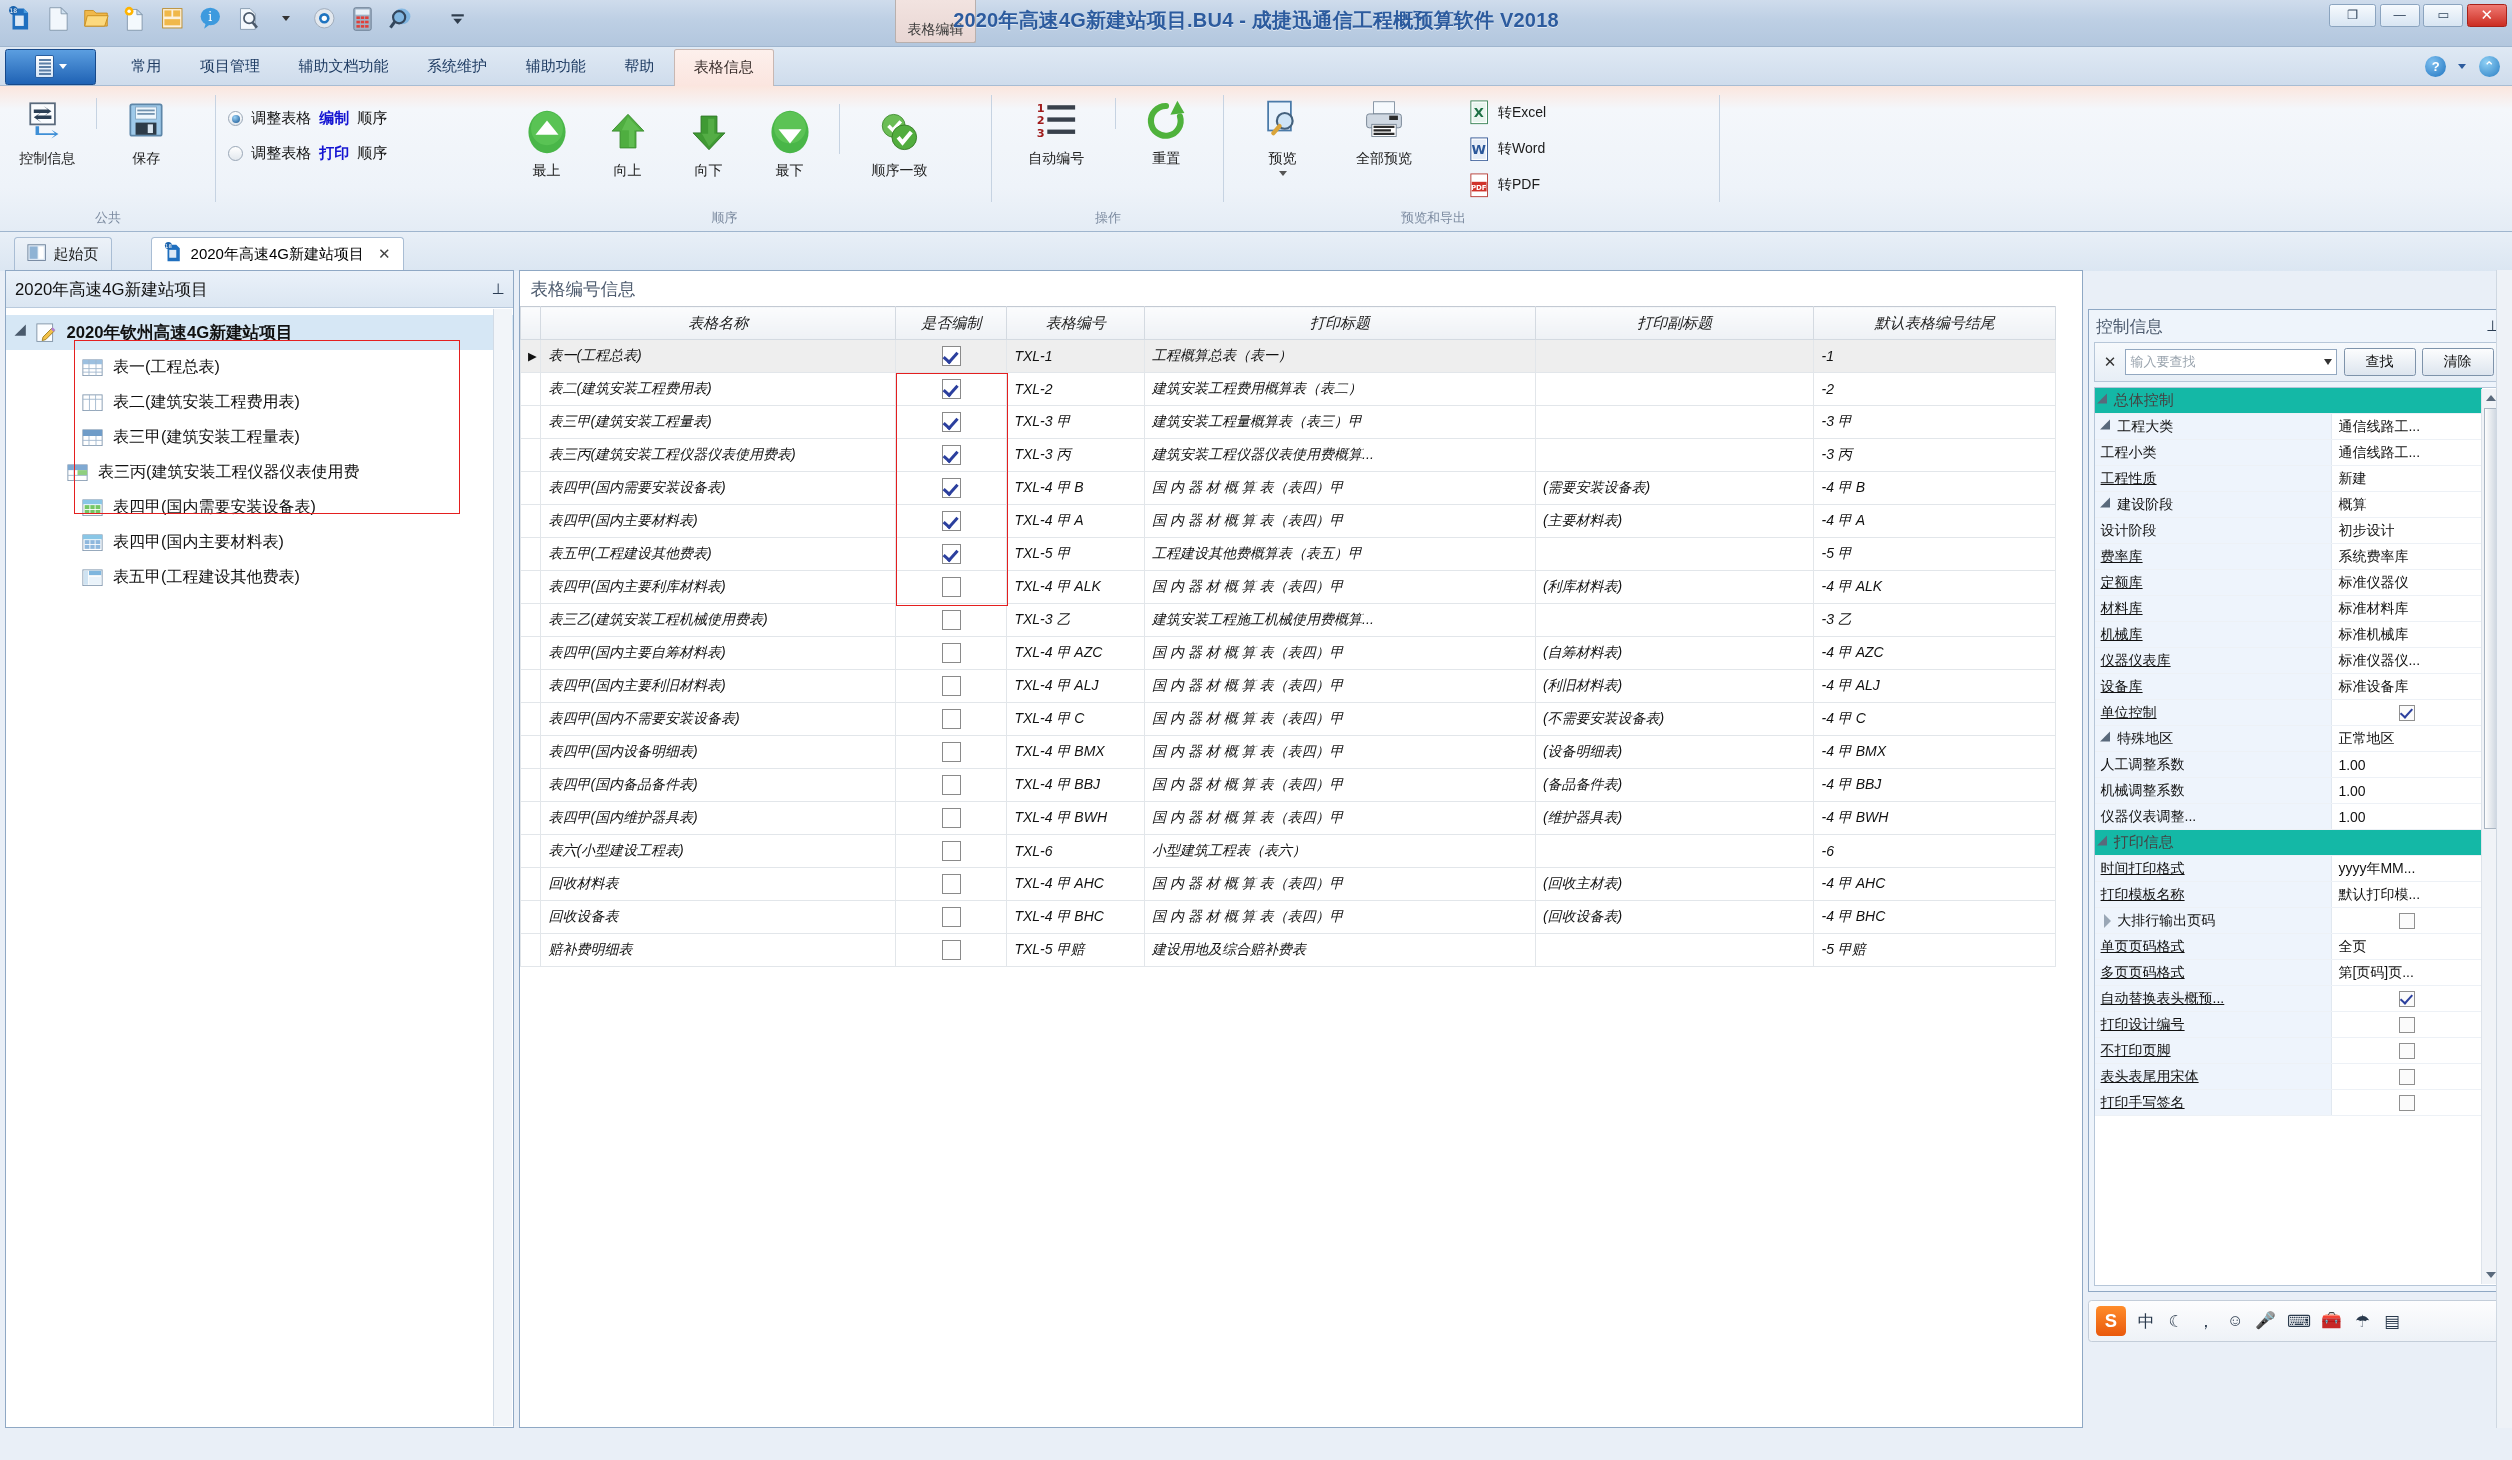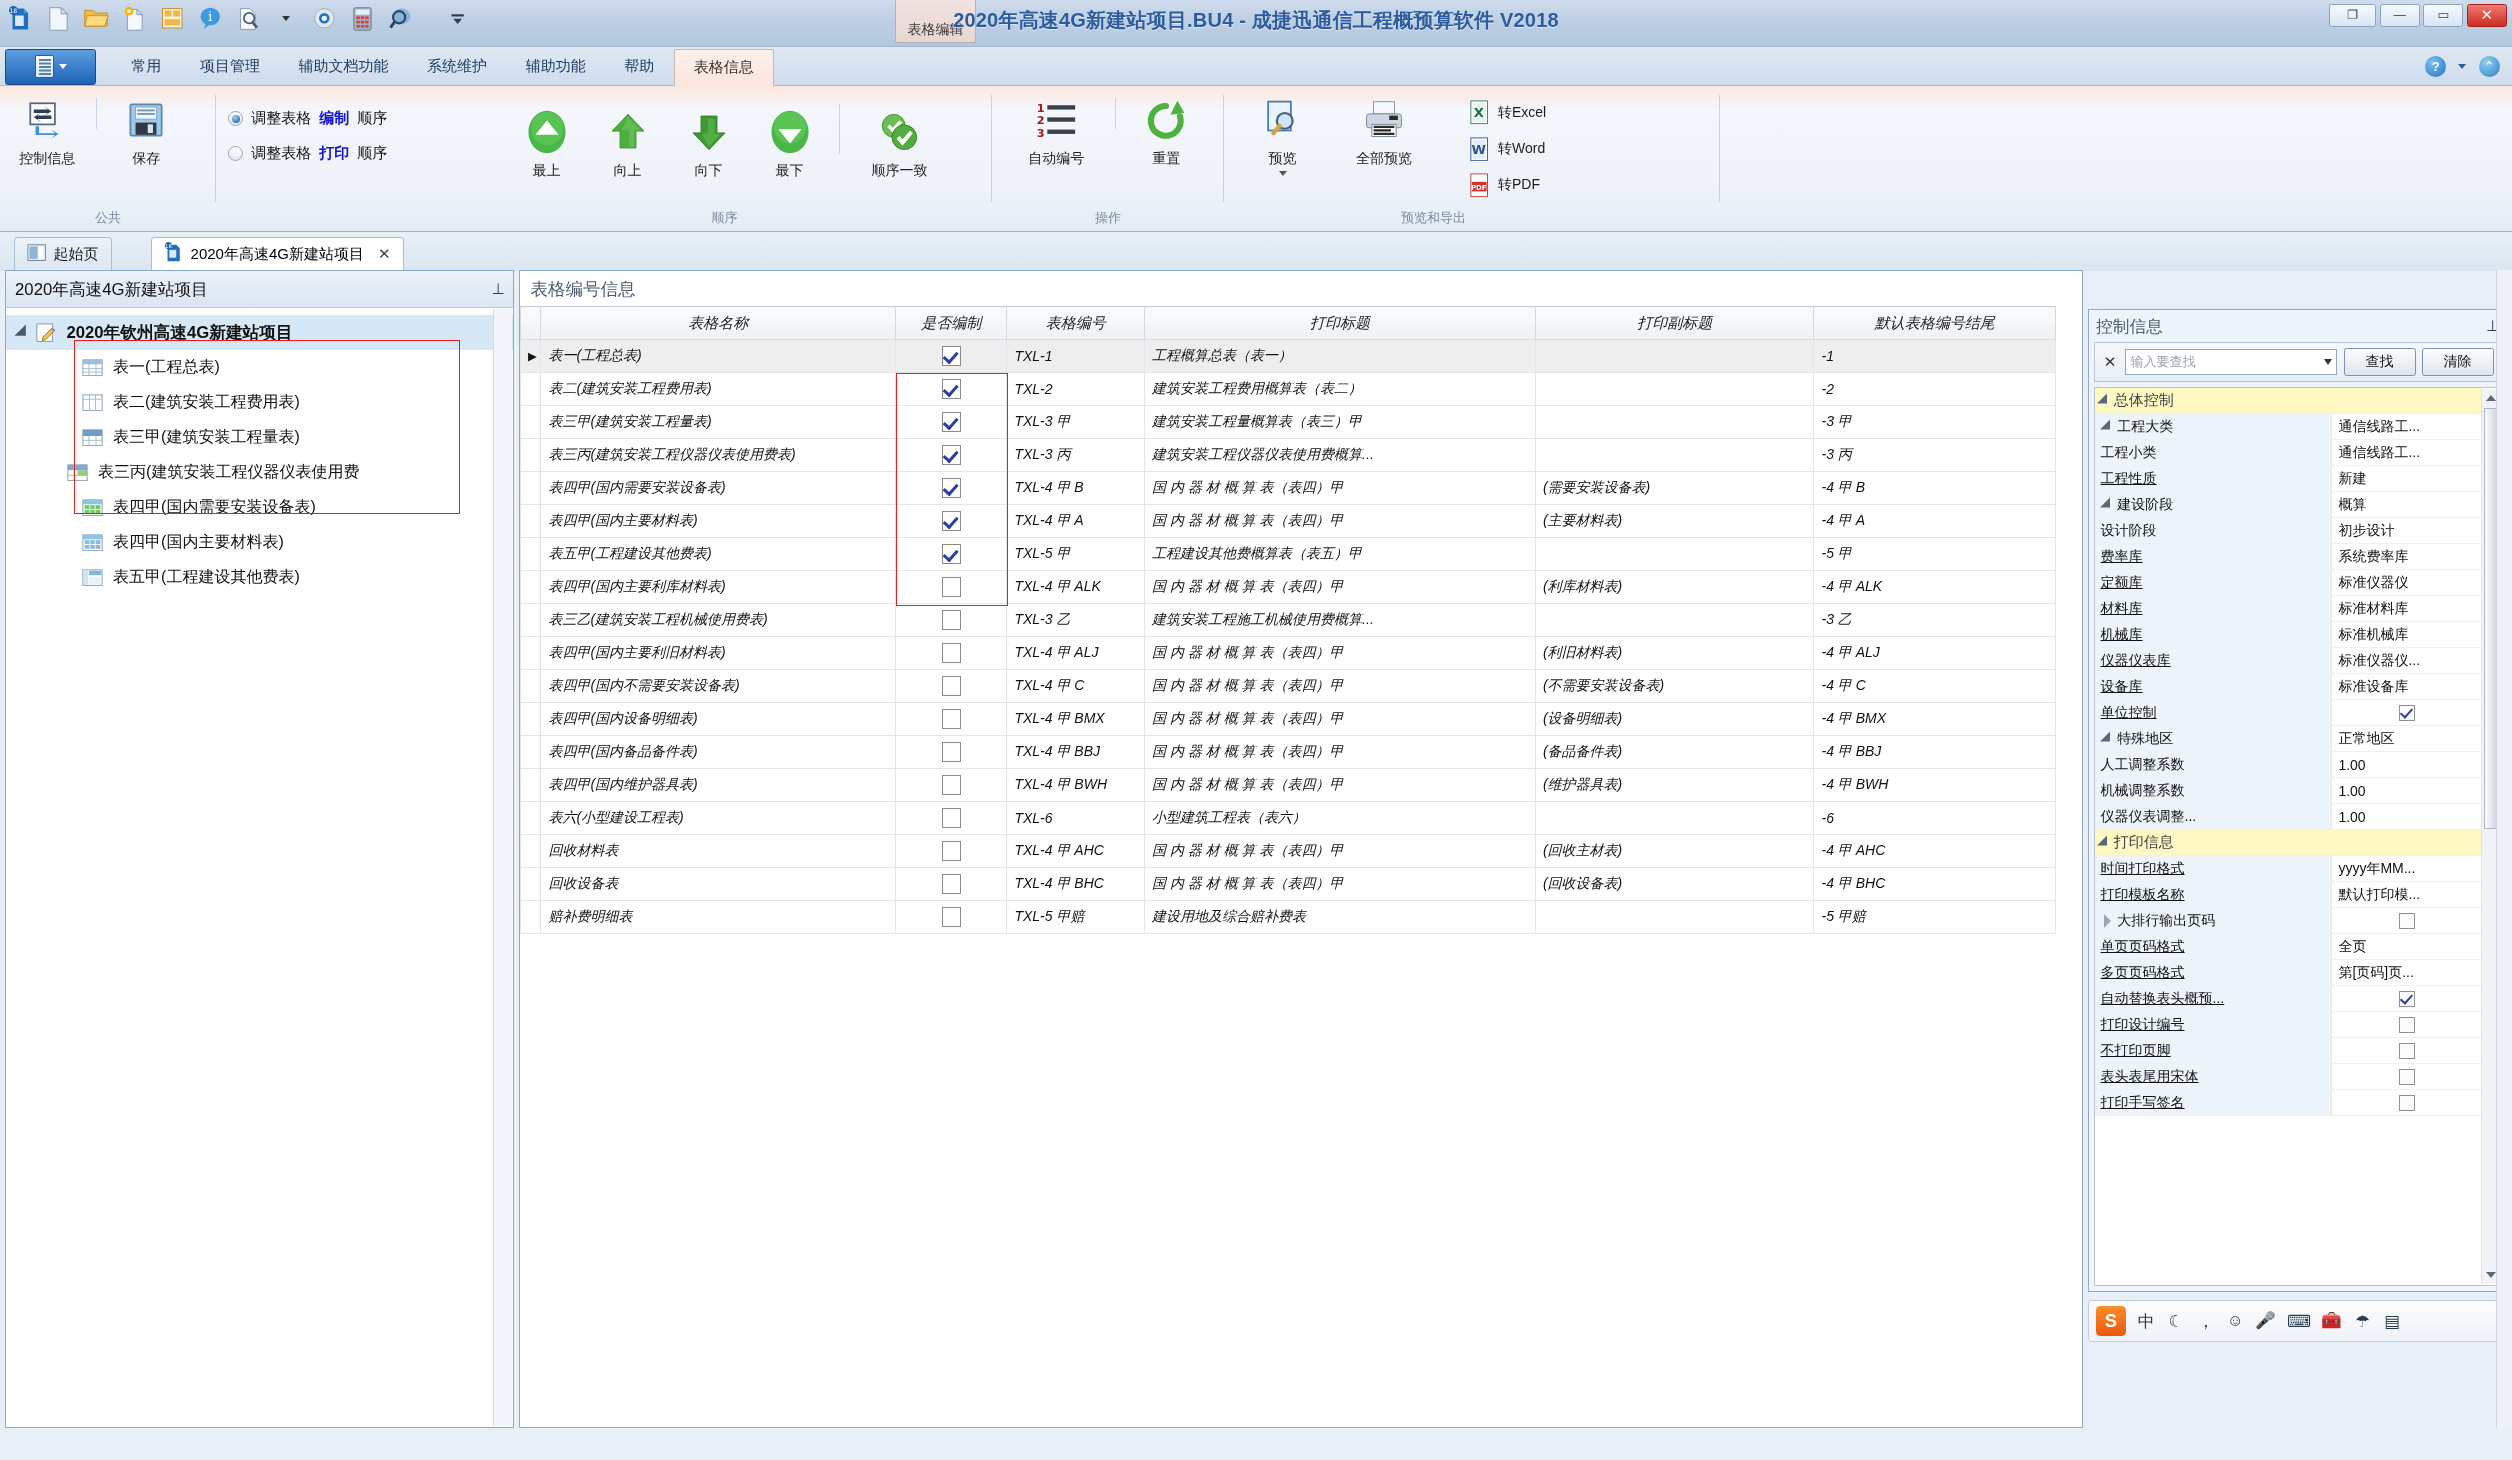--- a/index.html
+++ b/index.html
@@ -158,21 +158,21 @@
   .combo{ flex:1; height:26px; background:#fff; border:0.9px solid #93a8c0; display:flex; align-items:center;
      padding:0 4.4px; font-size:13px; color:#9aa4ae;}
   .combo .cc{ margin-left:auto; width:0;height:0;border-left:4.4px solid transparent;border-right:4.4px solid transparent;border-top:6.1px solid #333;}
   .rbtn{ width:72px;height:28px;border:0.9px solid #7e93aa;border-radius:2.6px;
      background:linear-gradient(180deg,#fcfdfe,#dde5ee); font-size:14px; color:#111;
      display:flex;align-items:center;justify-content:center;}
   .proplist{ position:absolute; left:5.3px; top:77px; right:5.3px; bottom:5.3px; background:#fff; border:0.9px solid #b6c6d8; overflow:hidden;}
   .prow{ display:flex; height:26px; align-items:stretch; font-size:14px; border-bottom:0.9px solid #edf1f6;}
   .prow .pl{ width:237px; display:flex; align-items:center; padding-left:5.3px; background:#eef4fc; color:#111; border-right:0.9px solid #e1e8f0;}
   .prow .pv{ flex:1; display:flex; align-items:center; padding-left:6.1px; color:#111; background:#fff;}
-  .prow.grp .pl{ background:#fef9c3; color:#444; width:100%; border-right:none; font-size:15px;}
+  .prow.grp .pl{ background:#14b8a6; color:#444; width:100%; border-right:none; font-size:15px;}
   .prow.grp{ background:#eceff3;}
   .ind1{ padding-left:26px;text-decoration:underline;}
   .ind2{ padding-left:49px;}
   .ptri{ width:0;height:0;border-left:7px solid #59697b;border-top:7px solid transparent;border-bottom:7px solid transparent;
      transform:rotate(45deg); margin-right:6.1px; flex:none;}
   .ptri.collapsed{ transform:rotate(0deg); border-left-color:#9aa7b6;}
   .pcb{ display:inline-block; width:16px;height:16px;border:1.8px solid #909090;background:#fbfbfb;position:relative;}
   .pcb.on:after{ content:"";position:absolute;left:2.6px;top:0.9px;width:5.3px;height:9.7px;border:solid #2b3f9e;border-width:0 2.6px 2.6px 0;transform:rotate(42deg);}
   .pvc{ flex:1; display:flex; align-items:center; justify-content:center; background:#fff;}
   .rscroll{ position:absolute; right:0.9px; top:0.9px; bottom:0.9px; width:17.5px; background:#f0f3f7; border-left:0.9px solid #dde3ea;}
@@ -743,20 +743,29 @@
               <td class="rowind"></td>
               <td class="c-name">表三乙(建筑安装工程机械使用费表)</td>
               <td class="c-chk"><span class="cbx"></span></td>
               <td class="c-num">TXL-3 乙</td>
               <td class="c-title">建筑安装工程施工机械使用费概算...</td>
               <td class="c-sub"></td>
               <td class="c-tail">-3 乙</td>
             </tr>
             <tr>
               <td class="rowind"></td>
+              <td class="c-name">表四甲(国内主要自筹材料表)</td>
+              <td class="c-chk"><span class="cbx"></span></td>
+              <td class="c-num">TXL-4 甲 AZC</td>
+              <td class="c-title">国 内 器 材 概 算 表（表四）甲</td>
+              <td class="c-sub">(自筹材料表)</td>
+              <td class="c-tail">-4 甲 AZC</td>
+            </tr>
+            <tr>
+              <td class="rowind"></td>
               <td class="c-name">表四甲(国内主要利旧材料表)</td>
               <td class="c-chk"><span class="cbx"></span></td>
               <td class="c-num">TXL-4 甲 ALJ</td>
               <td class="c-title">国 内 器 材 概 算 表（表四）甲</td>
               <td class="c-sub">(利旧材料表)</td>
               <td class="c-tail">-4 甲 ALJ</td>
             </tr>
             <tr>
               <td class="rowind"></td>
               <td class="c-name">表四甲(国内不需要安装设备表)</td>

